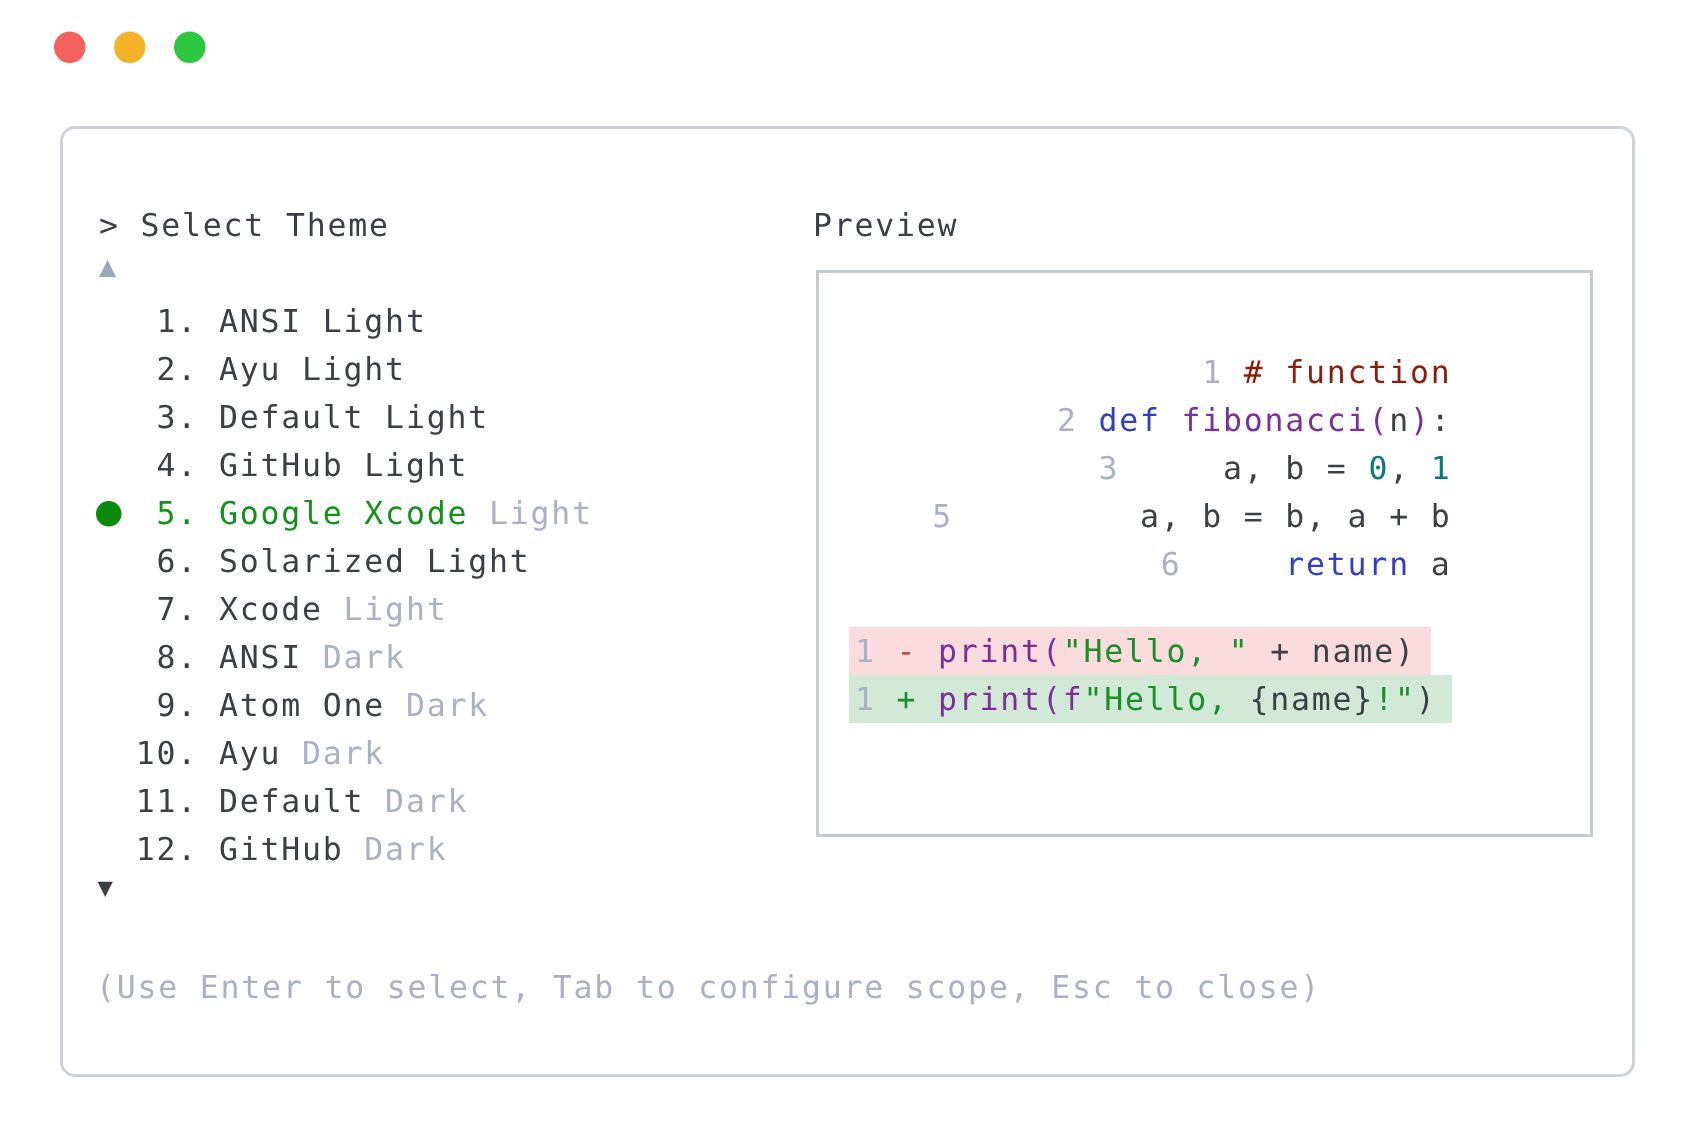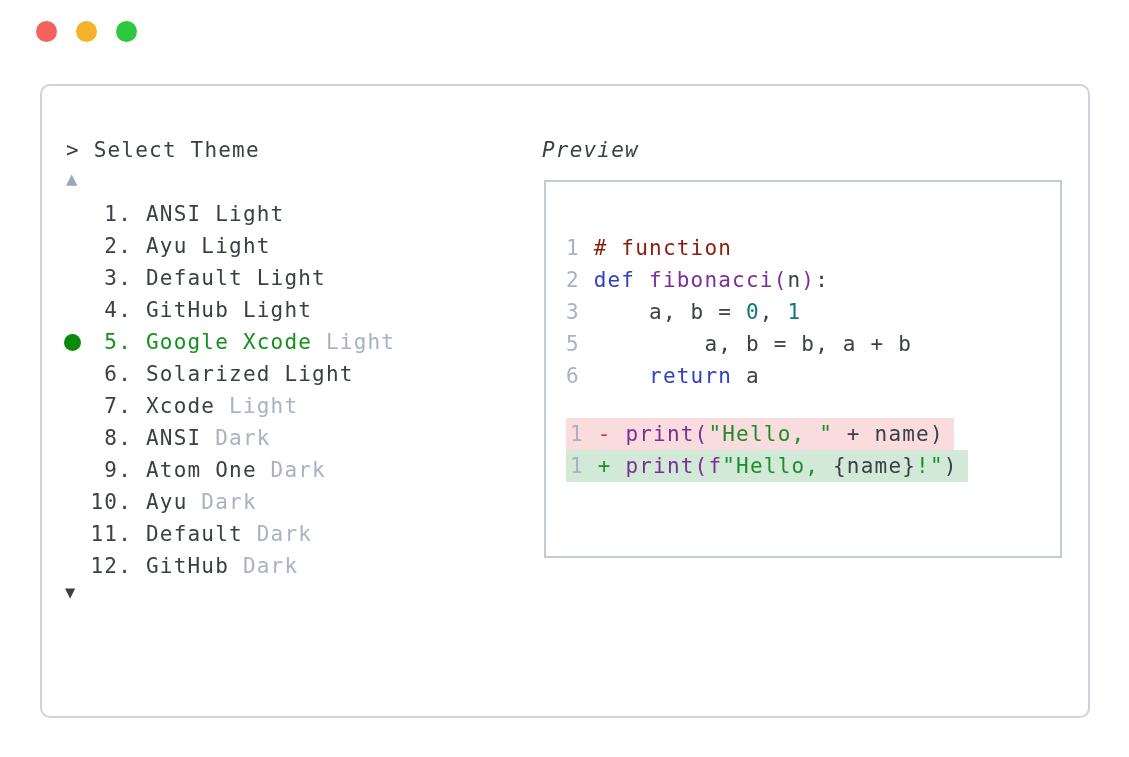--- a/index.html
+++ b/index.html
@@ -30,25 +30,25 @@
   .bullet { width:17px; height:17px; border-radius:50%; background:var(--bullet-green); }
   .num { width:48px; text-align:right; margin-right:14px; color:var(--text); }
   .sel { color:var(--selected-green); }
   .muted { color:var(--muted); }
 
   .help { position:absolute; left:22px; top:556px; font-size:21px; letter-spacing:1.2px;
           line-height:32px; color:var(--muted); white-space:pre; }
 
   
   .preview-label { position:absolute; left:500px; top:48px; font-size:21px; letter-spacing:1.2px;
-                   line-height:32px; color:var(--text);font-style:italic; }
+                   line-height:32px; color:var(--text); }
   .preview-box { position:absolute; left:502px; top:94px; width:518px; height:378px;
                  border:2px solid var(--preview-border); background:#ffffff; }
   .code { position:absolute; left:20px; top:50px; font-size:21px; letter-spacing:1.2px; }
-  .code-line { height:32px; line-height:32px; white-space:pre; }
+  .code-line { height:32px; line-height:32px; white-space:pre;text-align:right; }
   .ln { color:var(--muted); }
 
   .diff-block { margin-top:26px; }
   .diff-row { height:32px; line-height:32px; white-space:pre; width:fit-content;
               padding:0 10px 0 4px; }
   .removed { background:var(--removed-bg); }
   .added { background:var(--added-bg); }
   .sign-minus { color:var(--diff-minus); }
   .sign-plus { color:var(--diff-plus); }
 
@@ -86,20 +86,21 @@
         <div class="theme-row"><span class="marker"></span><span class="num">7.</span><span class="tk-plain">Xcode</span><span class="muted"> Light</span></div>
         <div class="theme-row"><span class="marker"></span><span class="num">8.</span><span class="tk-plain">ANSI</span><span class="muted"> Dark</span></div>
         <div class="theme-row"><span class="marker"></span><span class="num">9.</span><span class="tk-plain">Atom One</span><span class="muted"> Dark</span></div>
         <div class="theme-row"><span class="marker"></span><span class="num">10.</span><span class="tk-plain">Ayu</span><span class="muted"> Dark</span></div>
         <div class="theme-row"><span class="marker"></span><span class="num">11.</span><span class="tk-plain">Default</span><span class="muted"> Dark</span></div>
         <div class="theme-row"><span class="marker"></span><span class="num">12.</span><span class="tk-plain">GitHub</span><span class="muted"> Dark</span></div>
       </div>
 
     <div class="down-arrow">▼</div>
 
+    <div class="help">(Use Enter to select, Tab to configure scope, Esc to close)</div>
 
     <div class="preview-label">Preview</div>
 
     <div class="preview-box">
       <div class="code" id="code">
           <div class="code-line"><span class="ln">1 </span><span class="tk-comment"># function</span></div>
           <div class="code-line"><span class="ln">2 </span><span class="tk-keyword">def</span><span class="tk-plain"> </span><span class="tk-function">fibonacci</span><span class="tk-function">(</span><span class="tk-plain">n</span><span class="tk-function">)</span><span class="tk-plain">:</span></div>
           <div class="code-line"><span class="ln">3 </span><span class="tk-plain">    a, b = </span><span class="tk-number">0</span><span class="tk-plain">, </span><span class="tk-number">1</span></div>
           <div class="code-line"><span class="ln">5 </span><span class="tk-plain">        a, b = b, a + b</span></div>
           <div class="code-line"><span class="ln">6 </span><span class="tk-plain">    </span><span class="tk-keyword">return</span><span class="tk-plain"> a</span></div>

